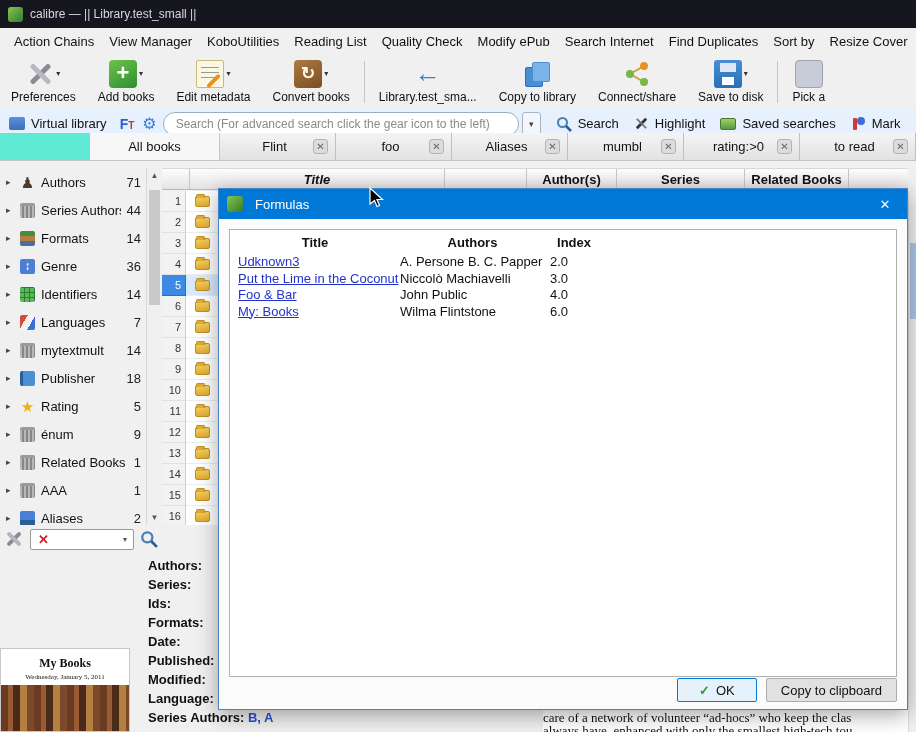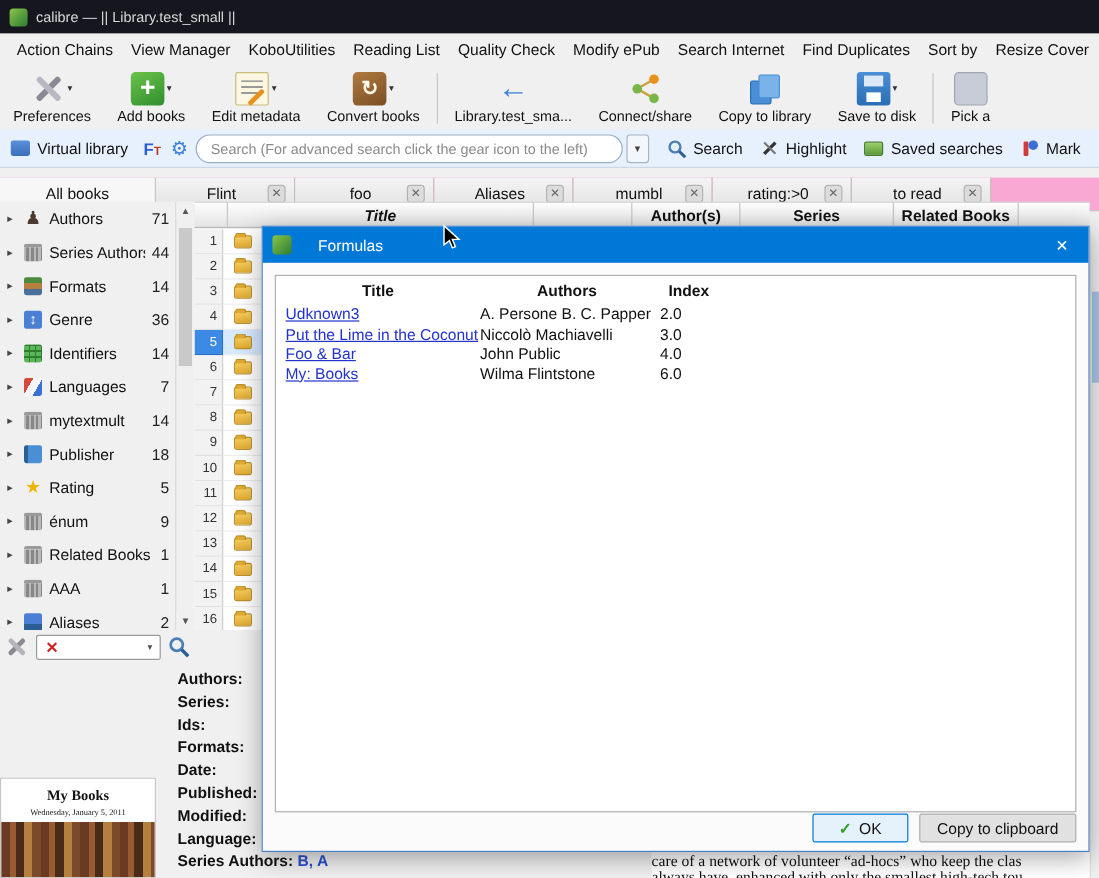--- a/index.html
+++ b/index.html
@@ -66,22 +66,22 @@
   .searchwrap input::placeholder { color:#8a8a8a; }
   .sdrop { width:19px; height:24px; margin-left:3px; border:1px solid #a6b6c8; background:#f3f7fc;
     font-size:9px; color:#444; display:flex; align-items:center; justify-content:center; border-radius:3px; }
   .srgroup { display:flex; align-items:center; gap:6px; margin-left:15px; white-space:nowrap; }
   .sfolder { width:16px; height:12px; border-radius:2px; position:relative; }
   .sfolder.green { background:linear-gradient(#9ccf6a,#5a9a3a); border:1px solid #4a7a2e; }
   .markpin { width:15px; height:15px; position:relative; }
   .markpin::before { content:""; position:absolute; left:2px; top:2px; width:4px; height:12px; background:#d23a3a; border-radius:1px; }
   .markpin::after { content:""; position:absolute; left:6px; top:1px; width:8px; height:8px; background:#3a6fd5; border-radius:50%; }
   
-  .tabrow { position:absolute; top:148px; left:0; right:0; height:28px; background:#f9a8d4;
-    border-bottom:1px solid #c5c5c5; display:flex; overflow:hidden; }
+  .tabrow { position:absolute; top:133px; left:0; right:0; height:28px; background:#5eead4;
+    border-bottom:1px solid #c5c5c5; display:flex; overflow:hidden;justify-content:flex-end; }
   .tab-all { width:130px; background:#f7f7f7; border-right:1px solid #c5c5c5;
     display:flex; align-items:center; justify-content:center; }
   .tab { width:116px; background:linear-gradient(#f4f4f4,#e2e2e2); border-right:1px solid #c0c0c0;
     display:flex; align-items:center; justify-content:center; position:relative; }
   .tab .tx { width:15px; height:15px; position:absolute; right:7px; top:6px; background:#dcdcdc;
     border:1px solid #b4b4b4; border-radius:3px; font-size:10px; line-height:13px; text-align:center; color:#666; }
   .tab .tlabel { margin-right:18px;margin-left:12px; }
   
   .colhdr { position:absolute; top:168px; left:162px; width:746px; height:22px;
     background:linear-gradient(#fdfdfd,#e4e4e4); border-top:1px solid #d8d8d8; border-bottom:1px solid #b8b8b8; }
@@ -158,21 +158,21 @@
   .cover .spines { margin-top:4px; width:100%; flex:1;
     background:repeating-linear-gradient(90deg,#6a3a22 0 7px,#9a5a32 7px 12px,#4a2a18 12px 19px,#b5803f 19px 26px,#7a4a2a 26px 33px); }
   
   .snippet { position:absolute; left:543px; top:710px; width:365px; height:22px; background:#fff;
     font-family:"Liberation Serif",serif; font-size:13px; line-height:13px; color:#111;
     overflow:hidden; padding-top:1px; white-space:nowrap; }
   
   .dialog { position:absolute; left:218px; top:188px; width:690px; height:522px; background:#fbfbfb;
     border:1px solid #4a82c8; box-shadow:0 5px 20px rgba(0,0,0,.35); z-index:50; }
   .dlg-title { height:30px; background:#0078d7; color:#fff; display:flex; align-items:center;
-    gap:22px; padding-left:8px; }
+    gap:12px; padding-left:8px; }
   .dlg-icon { width:16px; height:16px; border-radius:3px; background:linear-gradient(135deg,#8ac44a,#2e7d32); flex:none; }
   .dlg-close { margin-left:auto; width:44px; height:30px; display:flex; align-items:center;
     justify-content:center; font-size:13px; }
   .dlg-frame { position:absolute; left:10px; top:40px; right:10px; height:448px; background:#fff;
     border:1px solid #b0b0b0; overflow:hidden; padding-top:5px; }
   .dt-head { display:flex; font-weight:bold; margin-bottom:4px; }
   .dt-head .h1 { width:170px; text-align:center; }
   .dt-head .h2 { width:145px; text-align:center; }
   .dt-head .h3 { width:58px; text-align:center; }
   .dt-row { display:flex; line-height:16.5px; }
@@ -243,35 +243,35 @@
     </div>
     <div class="tsep"></div>
     <div class="tbtn">
       <div class="irow">
           <div class="ic ic-lib"></div>
         </div>
       <span>Library.test_sma...</span>
     </div>
     <div class="tbtn">
       <div class="irow">
+          <div class="ic ic-copy"></div>
+        </div>
+      <span>Copy to library</span>
+    </div>
+    <div class="tbtn">
+      <div class="irow">
         <svg class="ic" viewBox="0 0 28 28">
           <line x1="7" y1="14" x2="21" y2="6" stroke="#c9a23e" stroke-width="2"></line>
           <line x1="7" y1="14" x2="21" y2="22" stroke="#c9a23e" stroke-width="2"></line>
           <circle cx="7" cy="14" r="4" fill="#7ab648"></circle>
           <circle cx="21" cy="6" r="4" fill="#e8921e"></circle>
           <circle cx="21" cy="22" r="4" fill="#7ab648"></circle>
         </svg>
       </div>
       <span>Connect/share</span>
-    </div>
-    <div class="tbtn">
-      <div class="irow">
-          <div class="ic ic-copy"></div>
-        </div>
-      <span>Copy to library</span>
     </div>
     <div class="tbtn">
       <div class="irow">
           <div class="ic ic-save"></div>
           <span class="tarr">▾</span>
         </div>
       <span>Save to disk</span>
     </div>
     <div class="tsep"></div>
     <div class="tbtn">

